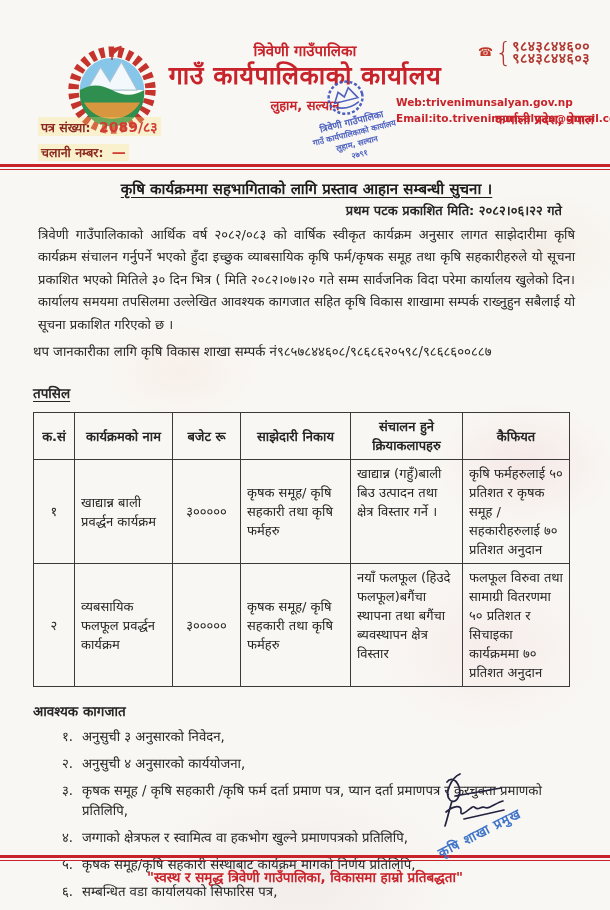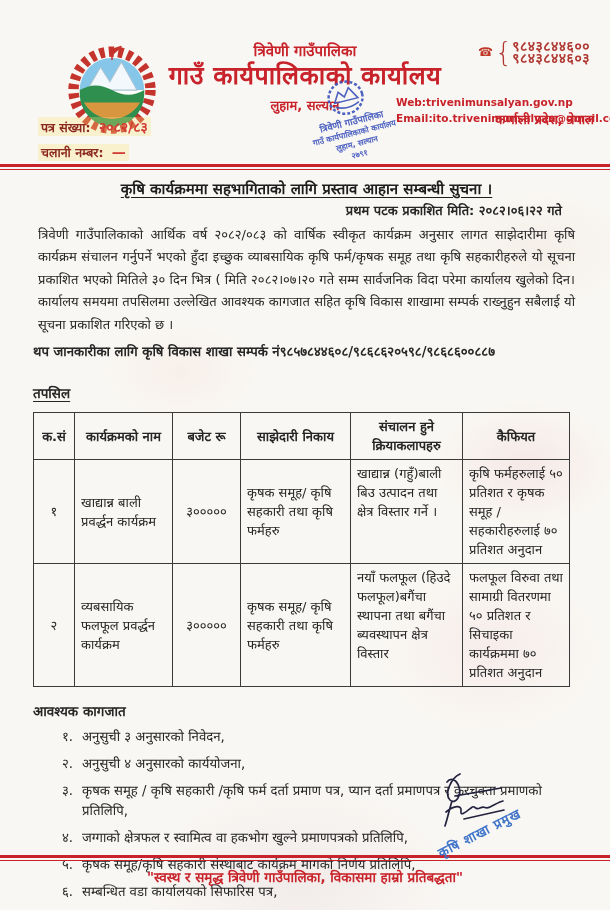--- a/index.html
+++ b/index.html
@@ -40,21 +40,21 @@
   .sep { position:absolute; left:0; right:0; }
   .sep .a { height:3px; background:#c8232a; margin-bottom:2px; }
   .sep .b { height:1px; background:#c8232a; }
   .sep-top { top:164px; } .sep-bottom { top:855px; }
   
   .main { position:absolute; left:33px; top:178px; width:547px; }
   .n-title { text-align:center; font-size:15px; font-weight:bold; color:#1d1d1d;
              text-decoration:underline; text-underline-offset:3px; margin:0 0 3px 0; }
   .n-pub { text-align:right; font-weight:bold; font-size:13px; margin:0 18px 3px 0; }
   .n-body { font-size:13px; line-height:22.4px; text-align:justify; margin:5px; }
-  .n-contact { font-size:13.2px; line-height:22px; margin-top:1px;font-weight:bold; }
+  .n-contact { font-size:13.2px; line-height:22px; margin-top:1px; }
   .n-tapasil { display:inline-block; font-size:13.5px; font-weight:bold;
                text-decoration:underline; text-underline-offset:3px; margin-top:21px; }
   
   table.programs { border-collapse:collapse; margin-top:10px; width:536px; table-layout:fixed;padding-left:40px; }
   table.programs th, table.programs td { border:1.4px solid #3a3a3a; font-size:13px; line-height:19px; padding:4px 6px; }
   table.programs th { font-weight:bold; text-align:center; vertical-align:middle; height:36px; }
   td.c-sn, td.c-budget { text-align:center; vertical-align:middle; }
   td.c-name, td.c-partner { text-align:left; vertical-align:middle; }
   td.c-act, td.c-remark { text-align:left; vertical-align:top; }
   
@@ -99,21 +99,21 @@
   </div>
 
   <div class="webmail">
     <span>Web:trivenimunsalyan.gov.np</span><br>
     <span>Email:ito.trivenimunsalyan@gmail.com</span>
   </div>
   <div class="province">कर्णाली प्रदेश, नेपाल</div>
 
   <div class="refline ref1">
     <span>पत्र संख्या:</span>
-    <span class="val">२०८२/८३</span>
+    <span class="val">2089/८३</span>
   </div>
   <div class="refline ref2">
     <span>चलानी नम्बर:</span>
     <span class="val">—</span>
   </div>
 
   <div class="stamp">
     <svg class="s-emblem" width="42" height="38" viewBox="0 0 42 38">
       <ellipse cx="21" cy="19" rx="17" ry="16" fill="none" stroke="#3f56bd" stroke-width="2.5" stroke-dasharray="3 2"></ellipse>
       <path d="M9,22 L15,12 L20,18 L26,10 L33,22 z" fill="none" stroke="#3f56bd" stroke-width="1.6"></path>

